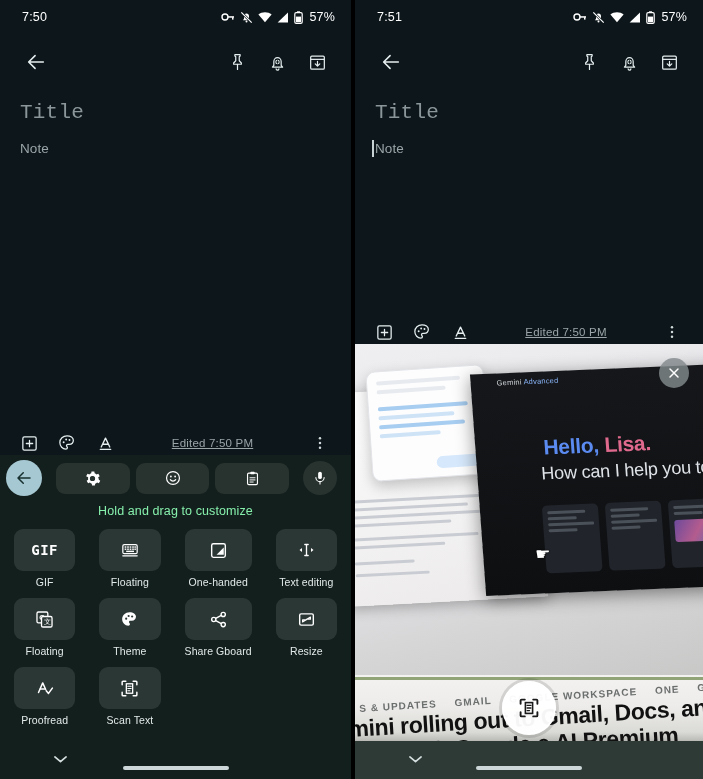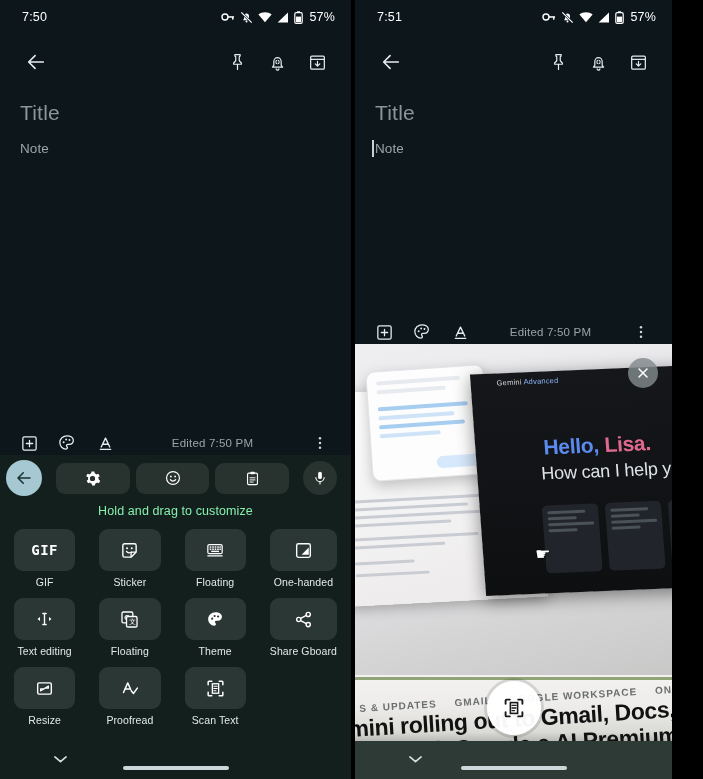--- a/index.html
+++ b/index.html
@@ -6,21 +6,21 @@
   html, body {
     width: 703px; height: 779px;
     background: #000;
     font-family: "Liberation Sans", sans-serif;
     overflow: hidden;
   }
   .screens { display: flex; width: 703px; height: 779px; }
   .phone { position: relative; height: 779px; overflow: hidden; background: #0c161b; }
   .phone.left  { width: 351px; }
   .divider { width: 4px; height: 779px; background: #000; flex: 0 0 4px; }
-  .phone.right { width: 317px; }
+  .phone.right { width: 348px; }
 
   
   .statusbar {
     height: 34px; display: flex; align-items: center;
     justify-content: space-between;
     padding: 0 16px 0 22px;
     background: #0c161b; color: #ffffff;
     font-size: 12.5px; letter-spacing: .2px;
   }
   .status-right { display: flex; align-items: center; gap: 5px; }
@@ -37,20 +37,21 @@
     width: 40px; height: 40px; display: flex;
     align-items: center; justify-content: center;
     border-radius: 50%; cursor: pointer;
   }
 
   
   .notebody { background: #0c161b; padding: 6px 20px 0 20px; }
   .note-title {
     font-size: 21px; color: #8a9699; line-height: 34px;
     letter-spacing: .2px;
+    font-family: Liberation Mono, monospace;
   }
   .note-text {
     font-size: 13.5px; color: #9aa5a8; line-height: 22px;
     letter-spacing: .1px; position: relative; display: inline-block;
   }
   .caret {
     position: absolute; left: -3px; top: 2px;
     width: 1.5px; height: 17px; background: #c7d2d4;
   }
 
@@ -59,21 +60,21 @@
     position: absolute; left: 0; right: 0;
     height: 44px; display: flex; align-items: center;
     padding: 0 12px 0 10px; background: #0c161b;
   }
   .fmt-ico {
     width: 38px; height: 38px; display: flex;
     align-items: center; justify-content: center; cursor: pointer;
   }
   .edited {
     flex: 1; text-align: center; color: #9aa5a8;
-    font-size: 11.5px; letter-spacing: .2px;
+    font-size: 11.5px; letter-spacing: .2px; text-decoration: underline;
   }
 
   
   .gboard {
     position: absolute; left: 0; right: 0; bottom: 0;
     background: #131f1d;
   }
   .gb-toolbar {
     display: flex; align-items: center;
     height: 46px; padding: 0 14px 0 6px; gap: 6px;
@@ -385,32 +386,20 @@
 
       <div class="gb-grid">
 
         <div class="gb-cell">
           <div class="gb-tile">
             <span class="gb-gif-text">GIF</span>
           </div>
           <div class="gb-label">GIF</div>
         </div>
 
-        <div class="gb-cell">
-          <div class="gb-tile">
-            <svg width="21" height="21" viewBox="0 0 24 24">
-              <path d="M4.4 6.2a2 2 0 0 1 2-2h11.2a2 2 0 0 1 2 2v7.6l-5.8 5.8H6.4a2 2 0 0 1-2-2z" fill="none" stroke="#fff" stroke-width="1.6" stroke-linejoin="round"></path>
-              <path d="M19.6 13.8h-3.8a2 2 0 0 0-2 2v3.8" fill="none" stroke="#fff" stroke-width="1.5" stroke-linejoin="round"></path>
-              <circle cx="9.2" cy="9.4" r="1.15" fill="#fff"></circle>
-              <circle cx="14.6" cy="9.4" r="1.15" fill="#fff"></circle>
-              <path d="M8.6 13a3.6 3.6 0 0 0 5.6.6" fill="none" stroke="#fff" stroke-width="1.5" stroke-linecap="round"></path>
-            </svg>
-          </div>
-          <div class="gb-label">Sticker</div>
-        </div>
 
         <div class="gb-cell">
           <div class="gb-tile">
             <svg width="22" height="20" viewBox="0 0 24 24">
               <rect x="3.4" y="5.4" width="17.2" height="11" rx="1.8" fill="none" stroke="#fff" stroke-width="1.5"></rect>
               <g fill="#fff">
                 <rect x="5.6" y="7.6" width="2" height="1.7"></rect>
                   <rect x="8.6" y="7.6" width="2" height="1.7"></rect>
                 <rect x="11.6" y="7.6" width="2" height="1.7"></rect>
                   <rect x="14.6" y="7.6" width="2" height="1.7"></rect>

